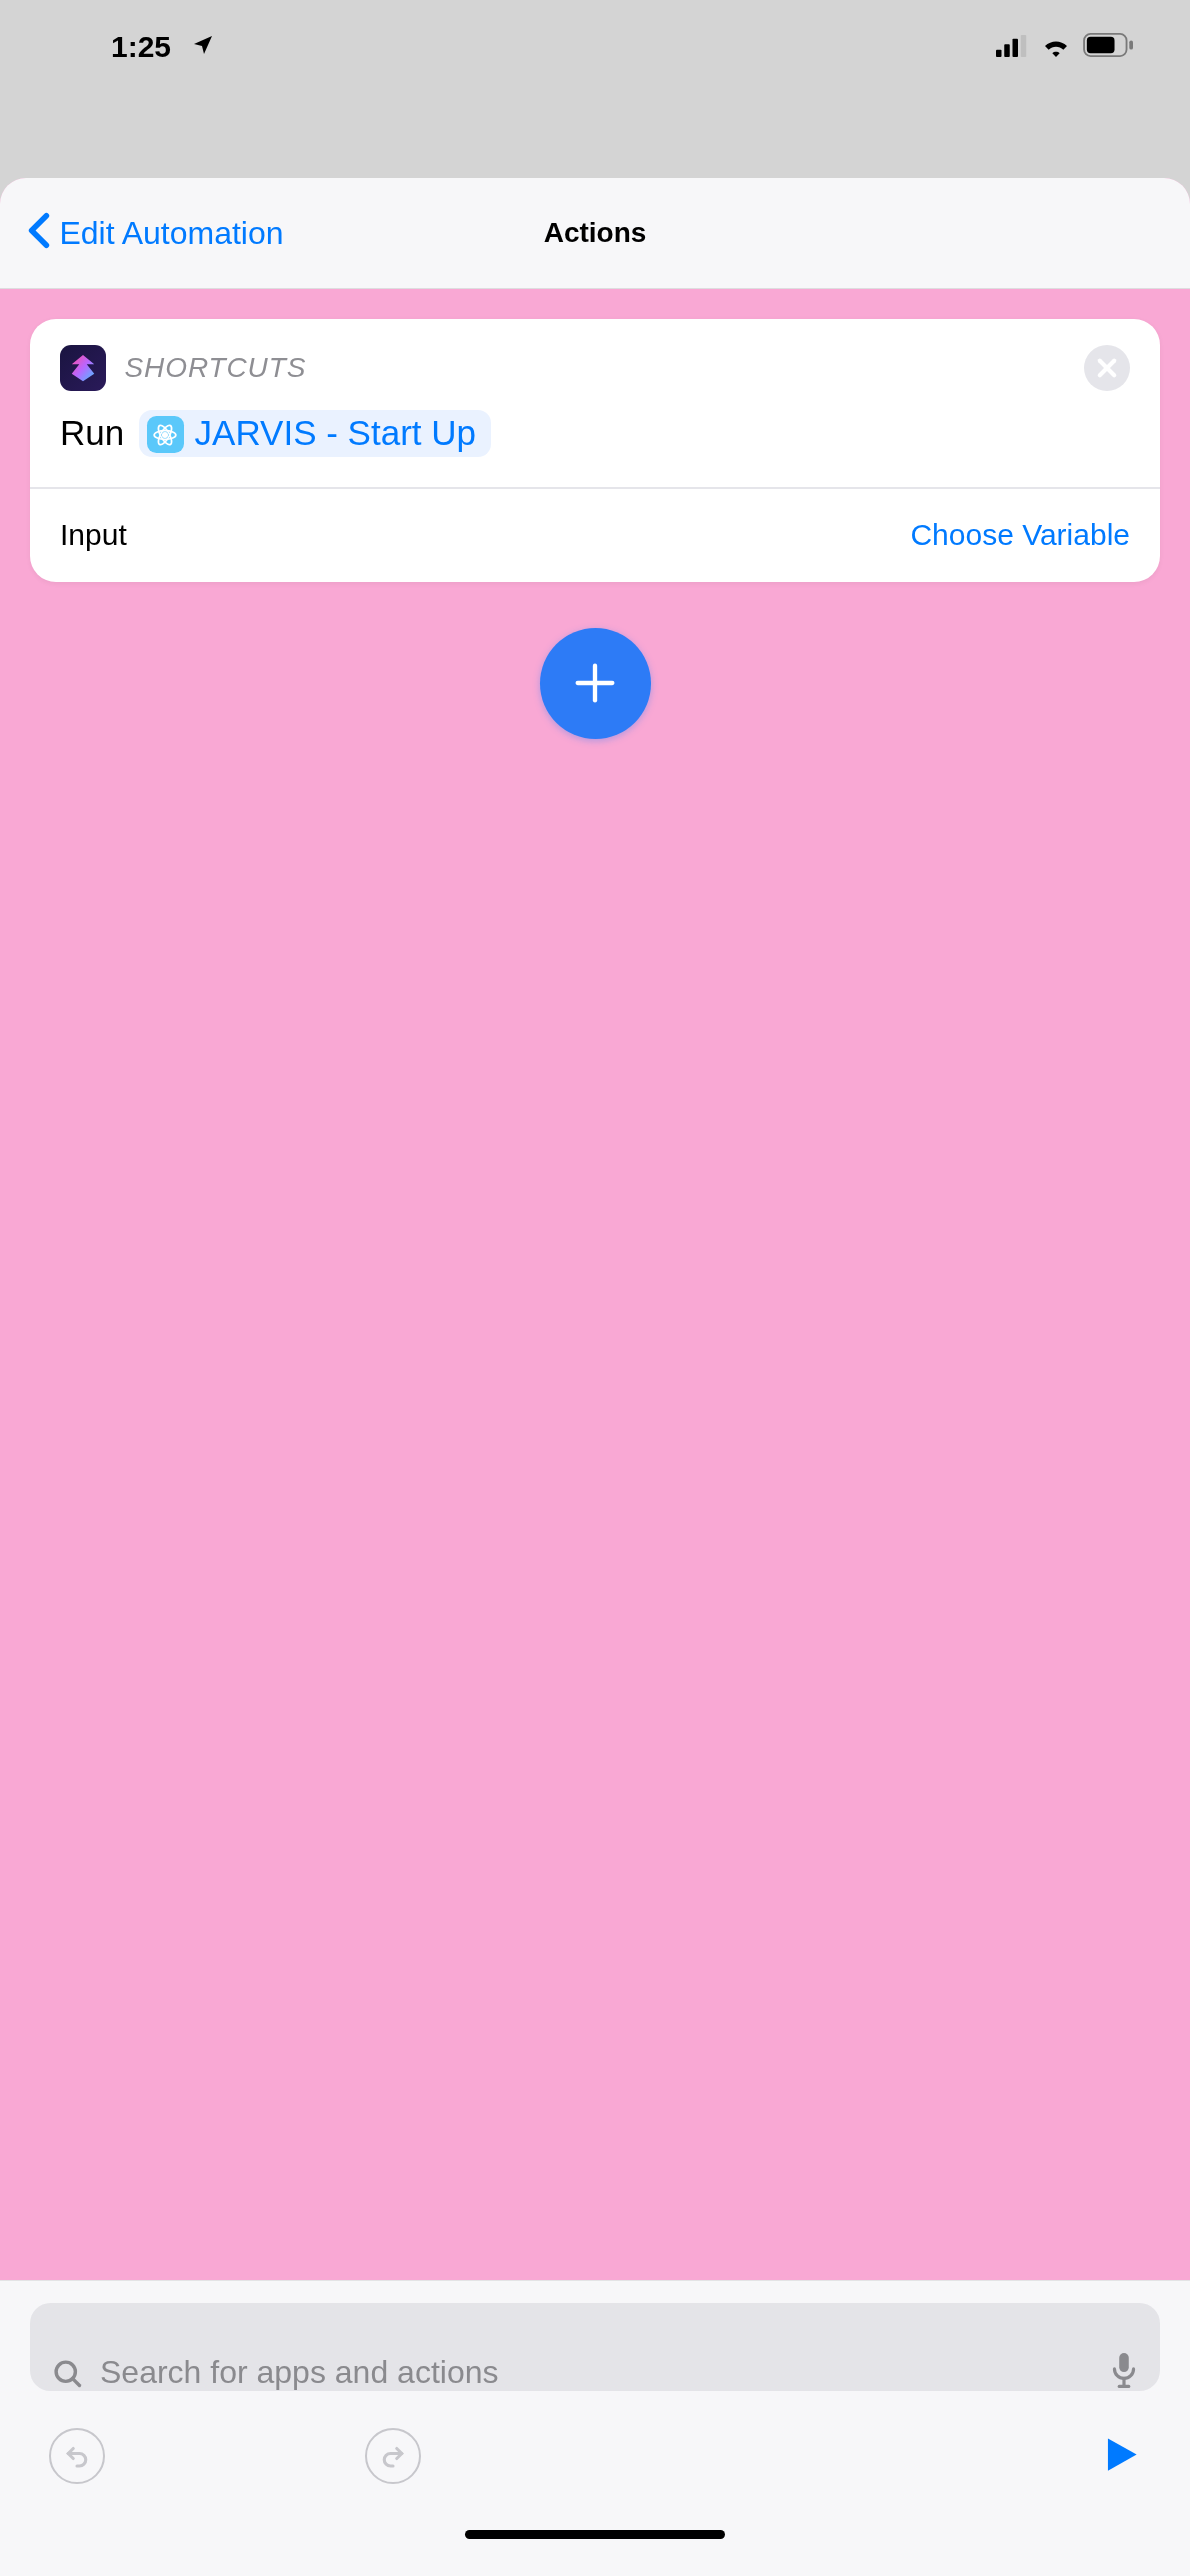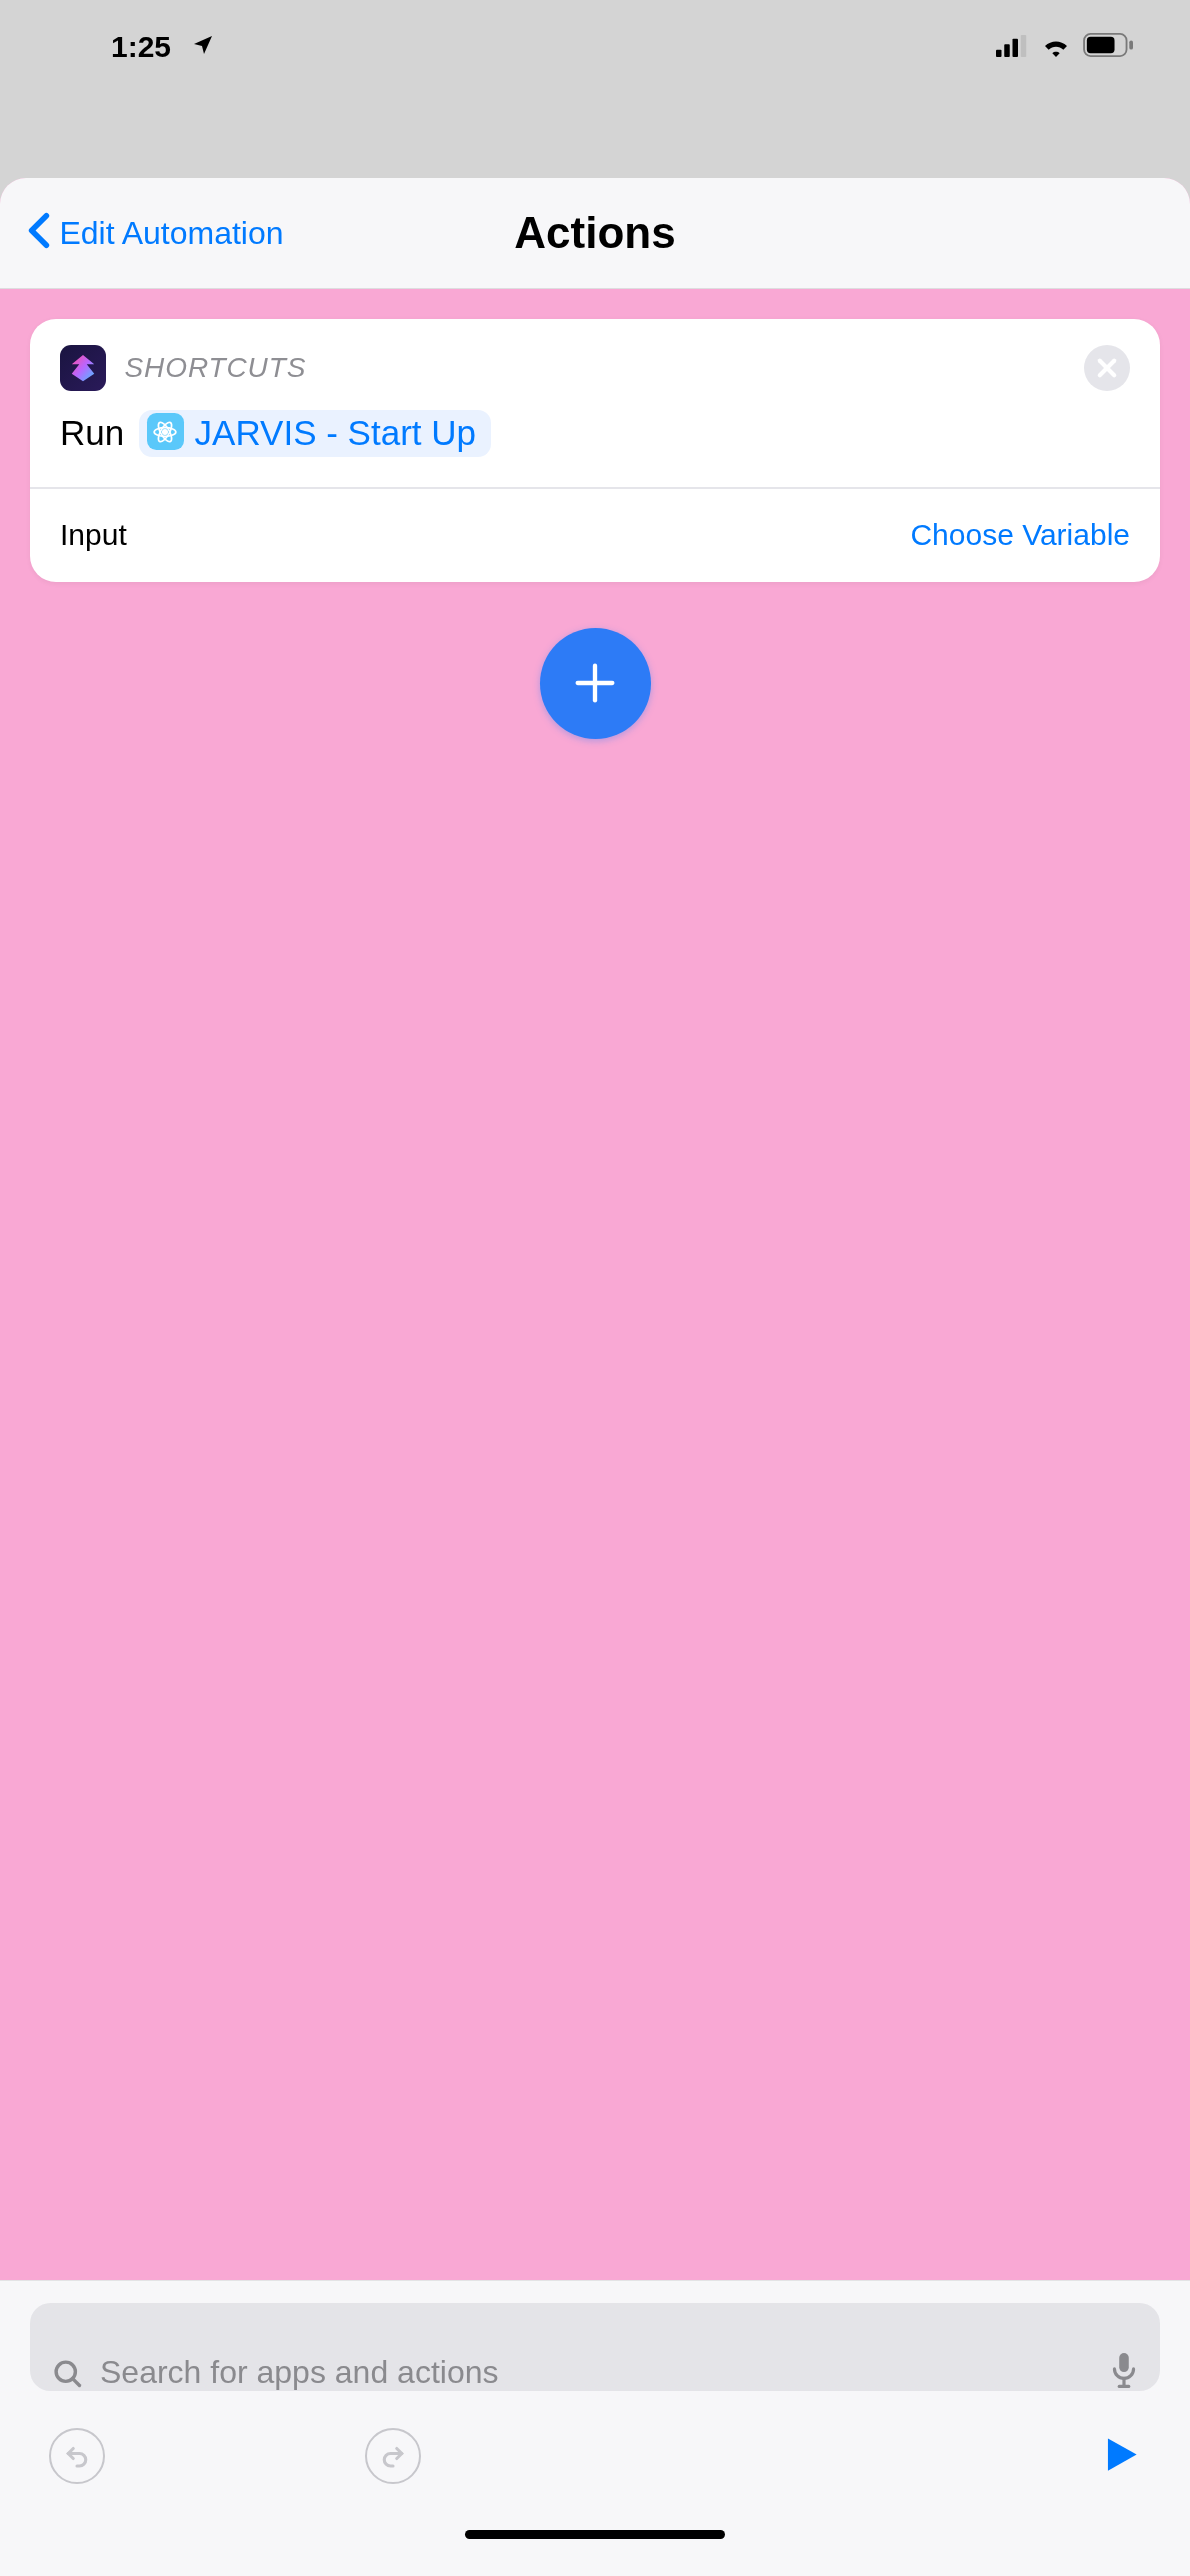--- a/index.html
+++ b/index.html
@@ -70,21 +70,21 @@
       color: #007aff;
       font-size: 32px;
       font-weight: 400;
     }
     .back-chevron {
       font-size: 45px;
       font-weight: 500;
       line-height: 1;
     }
     .nav-title {
-      font-size: 44px;
+      font-size: 28px;
       font-weight: 600;
       color: #000;
     }
     .content {
       flex: 1;
       padding: 30px;
       overflow: auto;
       display: flex;
       flex-direction: column;
       align-items: center;
@@ -142,21 +142,21 @@
       gap: 15px;
       flex-wrap: wrap;
     }
     .run-label {
       font-size: 35px;
       font-weight: 400;
       color: #000;
     }
     .shortcut-pill {
       display: inline-flex;
-      align-items: flex-start;
+      align-items: flex-end;
       gap: 11px;
       background: #eaf2ff;
       border-radius: 13px;
       padding: 3.7px 15px 3.7px 7.4px;
     }
     .pill-icon {
       width: 37px;
       height: 37px;
       border-radius: 9.3px;
       background: #5ac8fa;

